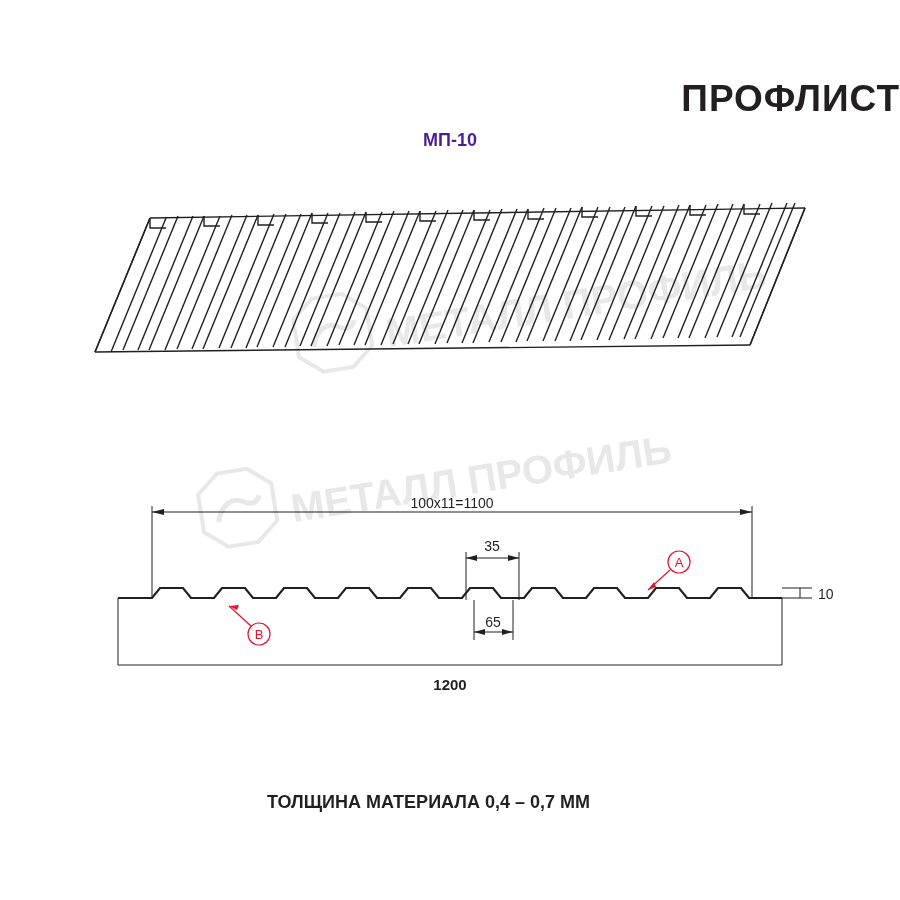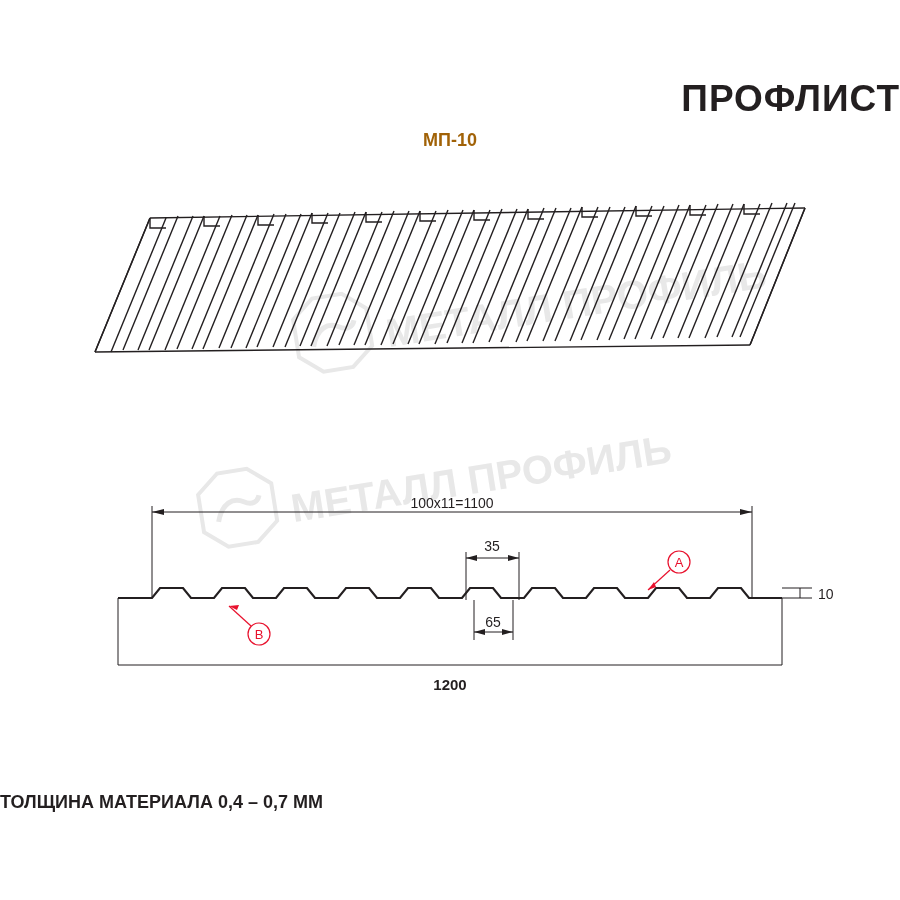--- a/index.html
+++ b/index.html
@@ -31,27 +31,28 @@
     color: #231f20;
   }
   .subtitle {
     position: absolute;
     top: 130px;
     left: 0;
     width: 900px;
     text-align: center;
     font-size: 18px;
     font-weight: bold;
-    color: #a16207;
+    color: #4c1d95;
   }
   .footer-note {
     position: absolute;
     top: 792px;
     left: 0;
     width: 857px;
+    text-align: center;
     font-size: 18px;
     font-weight: bold;
     color: #231f20;
   }
   svg.art {
     position: absolute;
     left: 0;
     top: 0;
     width: 900px;
     height: 900px;

